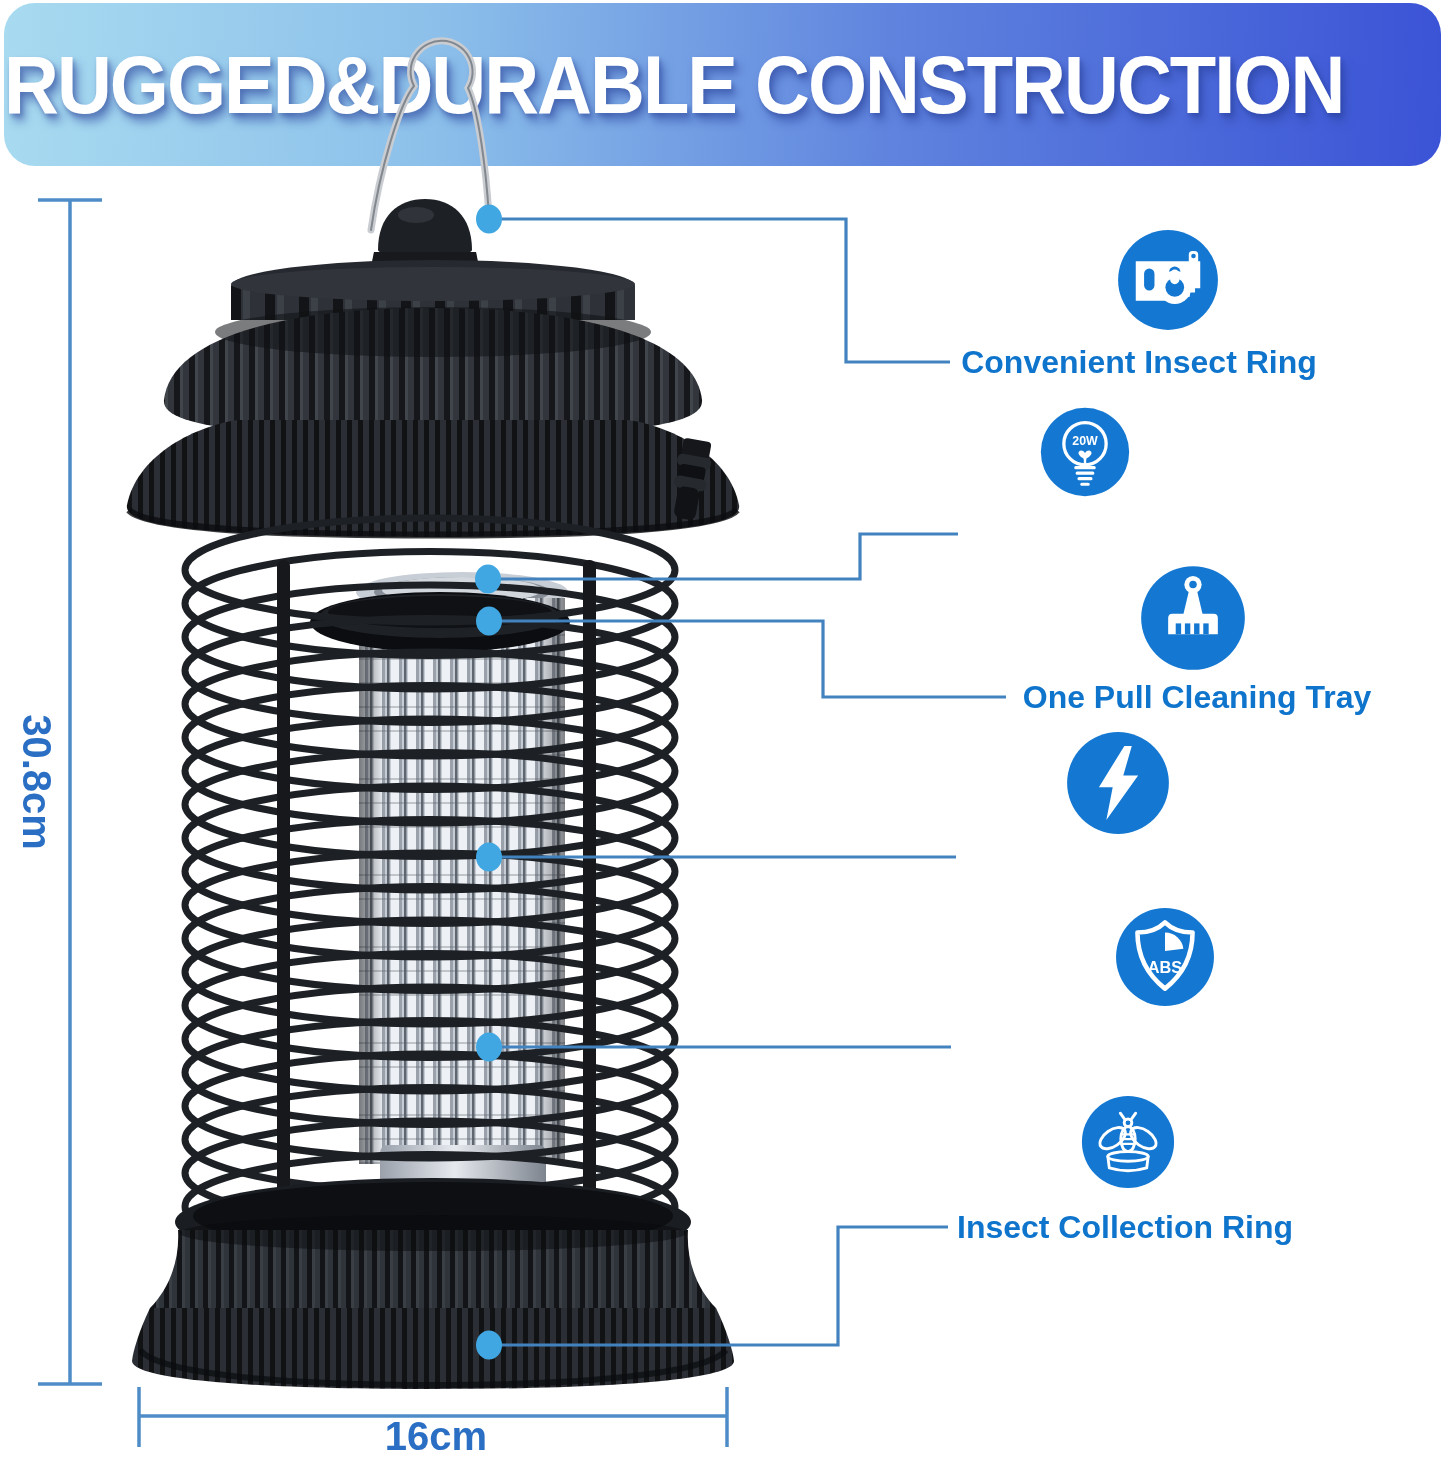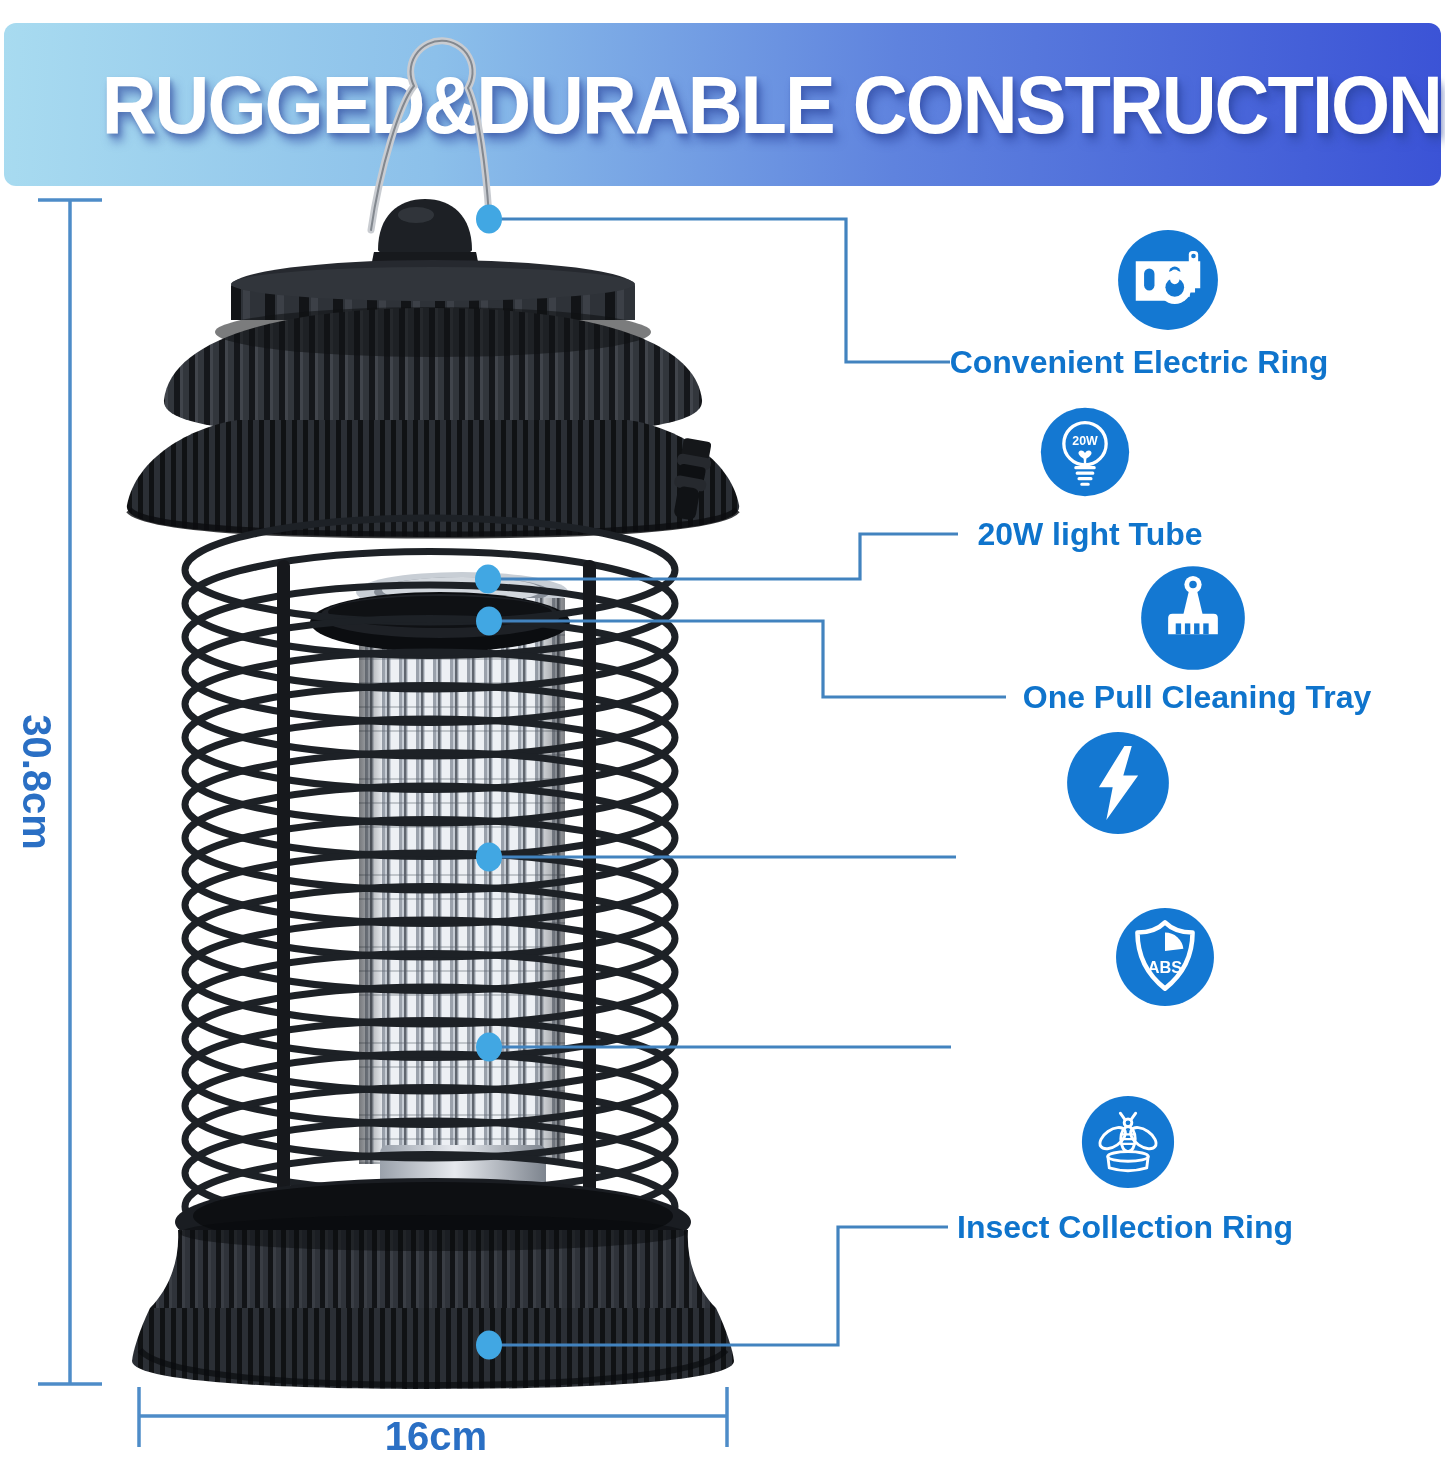--- a/index.html
+++ b/index.html
@@ -1,21 +1,21 @@
 <!DOCTYPE html>
 <html><head>
 <meta charset="utf-8">
 <style>
   html,body{margin:0;padding:0;background:#ffffff;}
   .canvas{position:relative;width:1445px;height:1459px;background:#ffffff;overflow:hidden;
           font-family:"Liberation Sans",sans-serif;}
   
-  .banner{position:absolute;left:4px;top:3px;width:1437px;height:163px;border-radius:12px;
+  .banner{position:absolute;left:4px;top:3px;width:1437px;height:163px;border-radius:31px;
           background:linear-gradient(92deg,#a8dbf0 0%,#8cc0ea 30%,#5f83de 62%,#3b53d6 100%);
-          display:flex;align-items:center;justify-content:flex-end;margin-top:20px;}
+          display:flex;align-items:center;justify-content:flex-start;}
   .banner-text{color:#ffffff;font-size:76px;font-weight:800;letter-spacing:-2px;
           transform:scaleY(1.08);white-space:nowrap;
           text-shadow:5px 7px 9px rgba(44,70,160,.55), 2px 3px 4px rgba(30,50,130,.35);}
   
   .scene{position:absolute;left:0;top:0;width:1445px;height:1459px;}
   
   .icon{position:absolute;}
   .callout-label{position:absolute;width:420px;height:42px;line-height:42px;text-align:center;
           font-size:32px;font-weight:700;color:#0f74cc;white-space:nowrap;}
   
@@ -244,18 +244,17 @@
       <ellipse cx="66" cy="46" rx="15" ry="8.5" transform="rotate(35 66 46)"></ellipse>
       <ellipse cx="50" cy="47" rx="7.5" ry="13"></ellipse>
       <path d="M43.5,42 H56.5 M43,47 H57 M44,52 H56" stroke-width="2.4"></path>
       <circle cx="50" cy="30" r="4"></circle>
       <path d="M47,27 L42,20 M53,27 L58,20"></path>
       <ellipse cx="50" cy="65" rx="21" ry="5"></ellipse>
       <path d="M29,65 L30.5,77 M71,65 L69.5,77 M30.5,77 Q50,83 69.5,77"></path>
     </g>
   </svg>
 
-  <div class="callout-label" style="left:929px;top:341px">Convenient Electric Ring</div>
-  <div class="callout-label" style="left:880px;top:513px">20W light Tube</div>
+  <div class="callout-label" style="left:929px;top:341px">Convenient Insect Ring</div>
   <div class="callout-label" style="left:987px;top:676px">One Pull Cleaning Tray</div>
   <div class="callout-label" style="left:915px;top:1206px">Insect Collection Ring</div>
 
 </div>
 
 </body></html>

